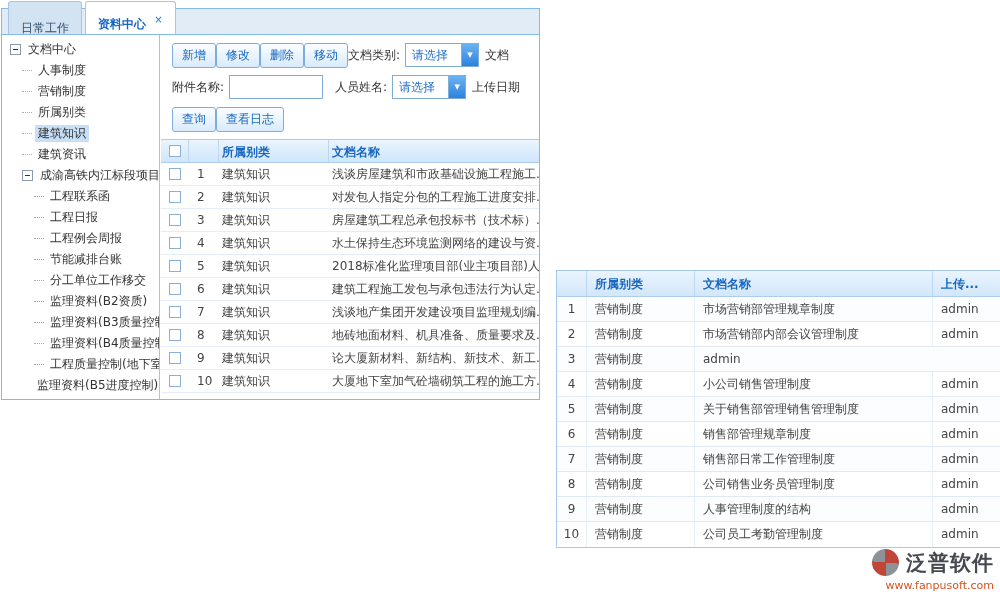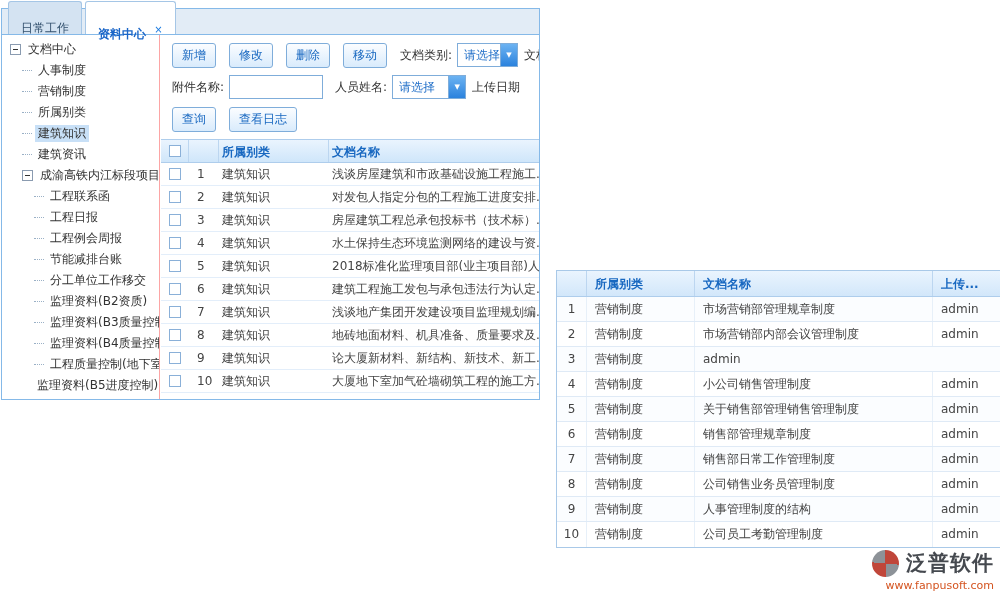--- a/index.html
+++ b/index.html
@@ -13,21 +13,21 @@
 
   
   .panelA { position:absolute; left:1px; top:8px; width:539px; height:392px;
             border:1px solid #85b9e8; background:#fff; }
   .tabbar { height:26px; background:#e2ecf6; border-bottom:1px solid #85b9e8;
             display:flex; align-items:flex-end; padding-left:6px; }
   .tab { height:22px; line-height:20px; padding:16px 12px; margin-right:3px;
          border:1px solid #a5c6e6; border-bottom:none; border-radius:3px 3px 0 0;
          background:#d4e3f2; color:#33516e; cursor:pointer; white-space:nowrap; }
   .tab.active { background:#fff; color:#1a66c8; font-weight:bold;
-                height:24px; line-height:32px; }
+                height:24px; line-height:13px; }
   .tclose { color:#1a7ae0; font-size:10px; margin-left:4px; font-weight:normal;
             position:relative; top:-5px; cursor:pointer; }
 
   .pbody { height:364px; display:flex; background:#fff; }
   .sidebar { width:158px; border-right:1px solid #fca5a5; padding:4px 0 0 6px;
              overflow:hidden; white-space:nowrap; }
   .main { flex:1; overflow:hidden; padding-top:8px; }
 
   
   .tnode { height:21px; display:flex; align-items:center; cursor:pointer; }
@@ -39,21 +39,21 @@
          margin-right:4px; flex:none; }
   .minus { width:5px; height:1px; background:#333; }
   .dash { width:10px; height:0; border-top:1px dotted #9ab0c6; margin-right:3px; flex:none; }
   .tlabel { padding:0 3px; }
   .tnode.sel .tlabel { background:#c8e0f7; }
 
   
   .trow { display:flex; align-items:center; padding-left:12px; margin-bottom:8px;
           white-space:nowrap; height:24px; }
   .btn { background:linear-gradient(#fbfdff,#d9ebfc); border:1px solid #7fadda;
-         border-radius:3px; color:#1767c0; padding:3px 9px; margin-right:13px;
+         border-radius:3px; color:#1767c0; padding:3px 9px; 
          cursor:pointer; font-size:12px; font-family:inherit; }
   .flabel { margin-right:5px; color:#333; }
   .flabel.gap { margin-left:6px; }
   .dropdown { display:flex; border:1px solid #7fadda; background:#fff;
               height:24px; width:74px; cursor:pointer; }
   .ddval { flex:1; line-height:22px; padding-left:6px; color:#2471c9; overflow:hidden; }
   .ddbtn { width:17px; background:linear-gradient(#6cb3f2,#2b82dd); color:#fff;
            display:flex; align-items:center; justify-content:center; font-size:7px;
            border-left:1px solid #7fadda; }
   .tinput { width:94px; height:24px; border:1px solid #7fadda; margin-right:12px;
@@ -90,21 +90,21 @@
   .rrow:nth-child(odd) { background:#fbfdff; }
   .rc { overflow:hidden; white-space:nowrap; flex:none;
         border-right:1px solid #e7f0f9; }
   .rc.num { width:30px; text-align:center; }
   .rc.cat { width:108px; padding-left:8px; }
   .rc.nam { width:238px; padding-left:8px; }
   .rc.up  { width:80px; padding-left:8px; border-right:none; }
 
   
   .footer { position:absolute; right:6px; bottom:8px; text-align:right; }
-  .brandrow { display:flex; align-items:flex-end; justify-content:flex-end; gap:7px; }
+  .brandrow { display:flex; align-items:flex-start; justify-content:flex-end; gap:7px; }
   .logo { width:27px; height:27px; border-radius:50%;
           background:conic-gradient(#c0463a 0 95deg, #8d9298 95deg 180deg,
                                     #c0463a 180deg 275deg, #8d9298 275deg 360deg); }
   .brand { font-size:21px; font-weight:bold; color:#45494f; letter-spacing:1px; }
   .url { color:#d4531f; font-size:11px; margin-top:2px; }
 </style>
 </head>
 <body>
 
 <div class="panelA">

